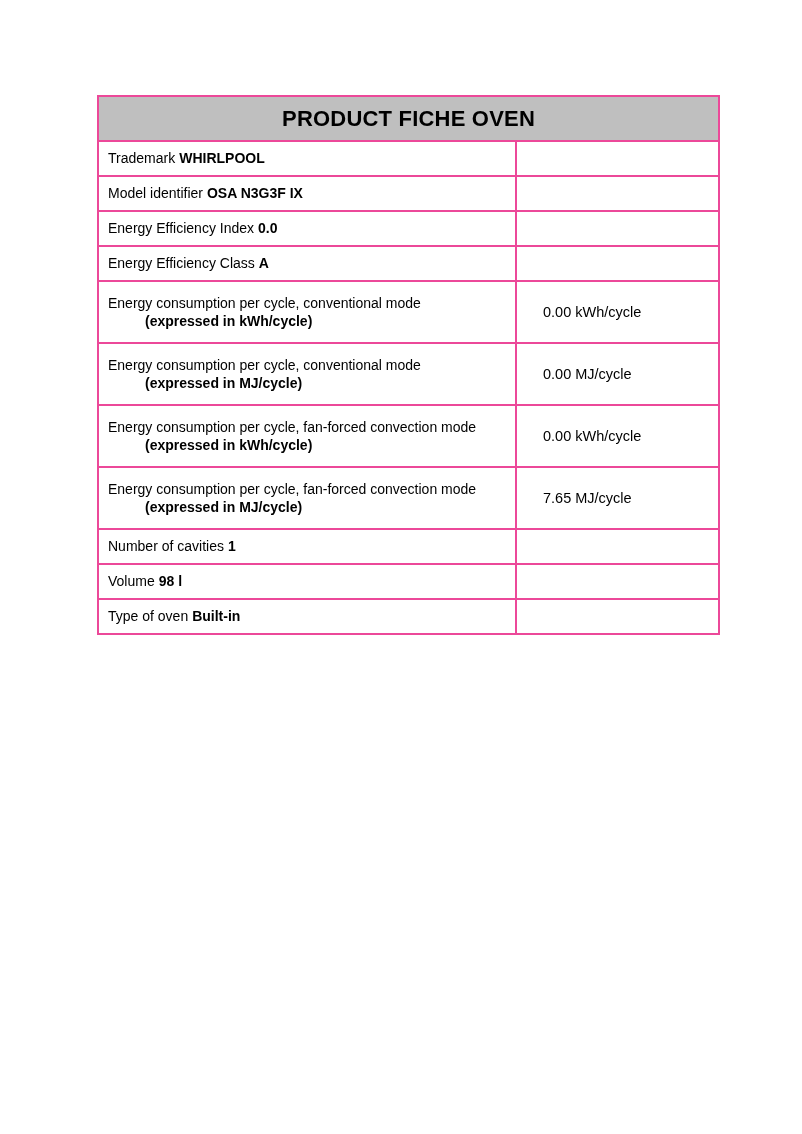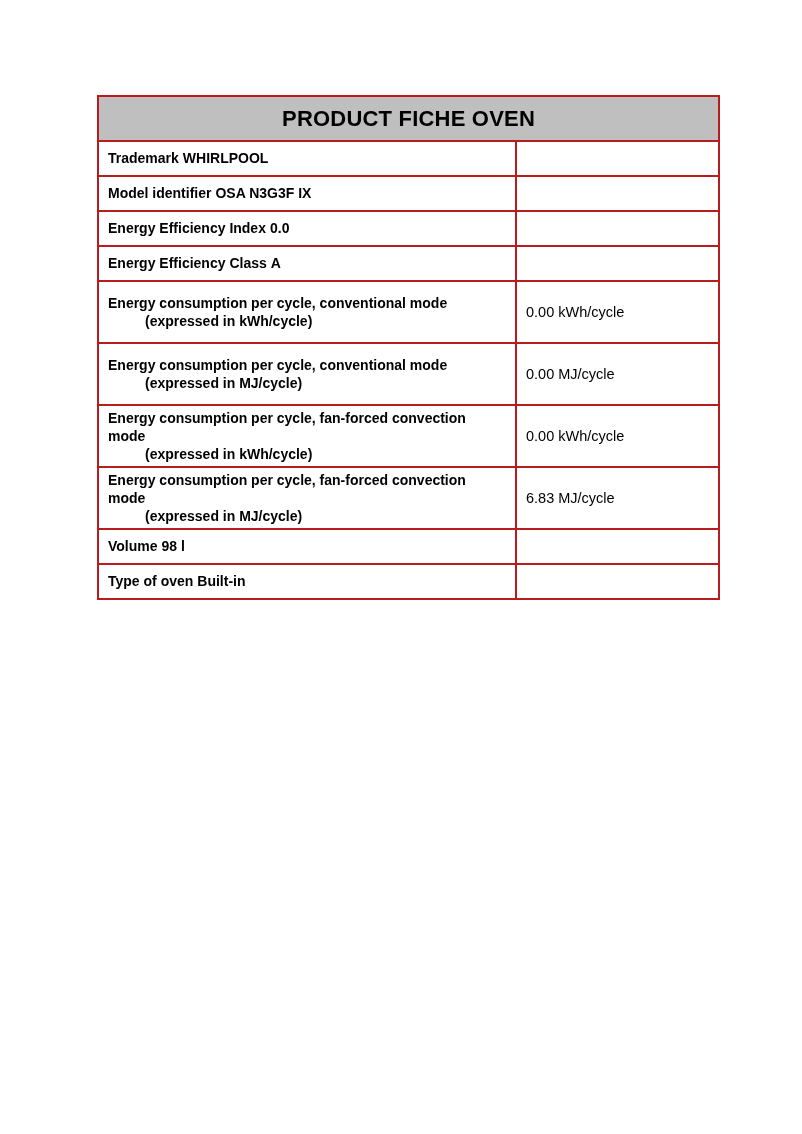--- a/index.html
+++ b/index.html
@@ -20,44 +20,44 @@
   table.fiche {
     position: absolute;
     left: 97px;
     top: 95px;
     width: 621px;
     border-collapse: collapse;
     table-layout: fixed;
   }
   table.fiche th,
   table.fiche td {
-    border: 2px solid #b91c1c;
+    border: 2px solid #ec4899;
     vertical-align: middle;
     overflow: hidden;
   }
   th.title-cell {
     background: #bfbfbf;
     font-size: 22px;
     font-weight: 700;
     text-align: center;
     letter-spacing: 0.2px;
   }
   tr.h-head { height: 45px; }
   tr.h-s    { height: 35px; }
   tr.h-d    { height: 62px; }
   td.cell-label {
     padding: 0 8px 0 9px;
     font-size: 14px;
     line-height: 1.3;
   }
   td.cell-value {
-    padding: 0 8px 0 9px;
+    padding: 0 8px 0 26px;
     font-size: 14.5px;
   }
-  .b { font-weight: 700; }
+  .b { font-weight: 400; }
   .b:not(:empty) { margin-right: 4px; }
   .b2 { display: inline; margin-left: 37px; }
   .b2:not(:empty) { display: block; font-weight: 700; white-space: nowrap; }
   .t { font-weight: 700; }
 </style>
 </head>
 <body>
 
 <div class="page">
   <table class="fiche">
@@ -100,23 +100,27 @@
         <td class="cell-value"><span>0.00 MJ/cycle</span></td>
       </tr>
 
       <tr class="h-d">
         <td class="cell-label"><span class="b">Energy consumption per cycle, fan-forced convection mode</span><span class="t"></span><span class="b2">(expressed in kWh/cycle)</span></td>
         <td class="cell-value"><span>0.00 kWh/cycle</span></td>
       </tr>
 
       <tr class="h-d">
         <td class="cell-label"><span class="b">Energy consumption per cycle, fan-forced convection mode</span><span class="t"></span><span class="b2">(expressed in MJ/cycle)</span></td>
-        <td class="cell-value"><span>6.83 MJ/cycle</span></td>
+        <td class="cell-value"><span>7.65 MJ/cycle</span></td>
       </tr>
 
+      <tr class="h-s">
+        <td class="cell-label"><span class="b">Number of cavities</span><span class="t">1</span><span class="b2"></span></td>
+        <td class="cell-value"><span></span></td>
+      </tr>
 
 
       <tr class="h-s">
         <td class="cell-label"><span class="b">Volume</span><span class="t">98 l</span><span class="b2"></span></td>
         <td class="cell-value"><span></span></td>
       </tr>
 
       <tr class="h-s">
         <td class="cell-label"><span class="b">Type of oven</span><span class="t">Built-in</span><span class="b2"></span></td>
         <td class="cell-value"><span></span></td>

